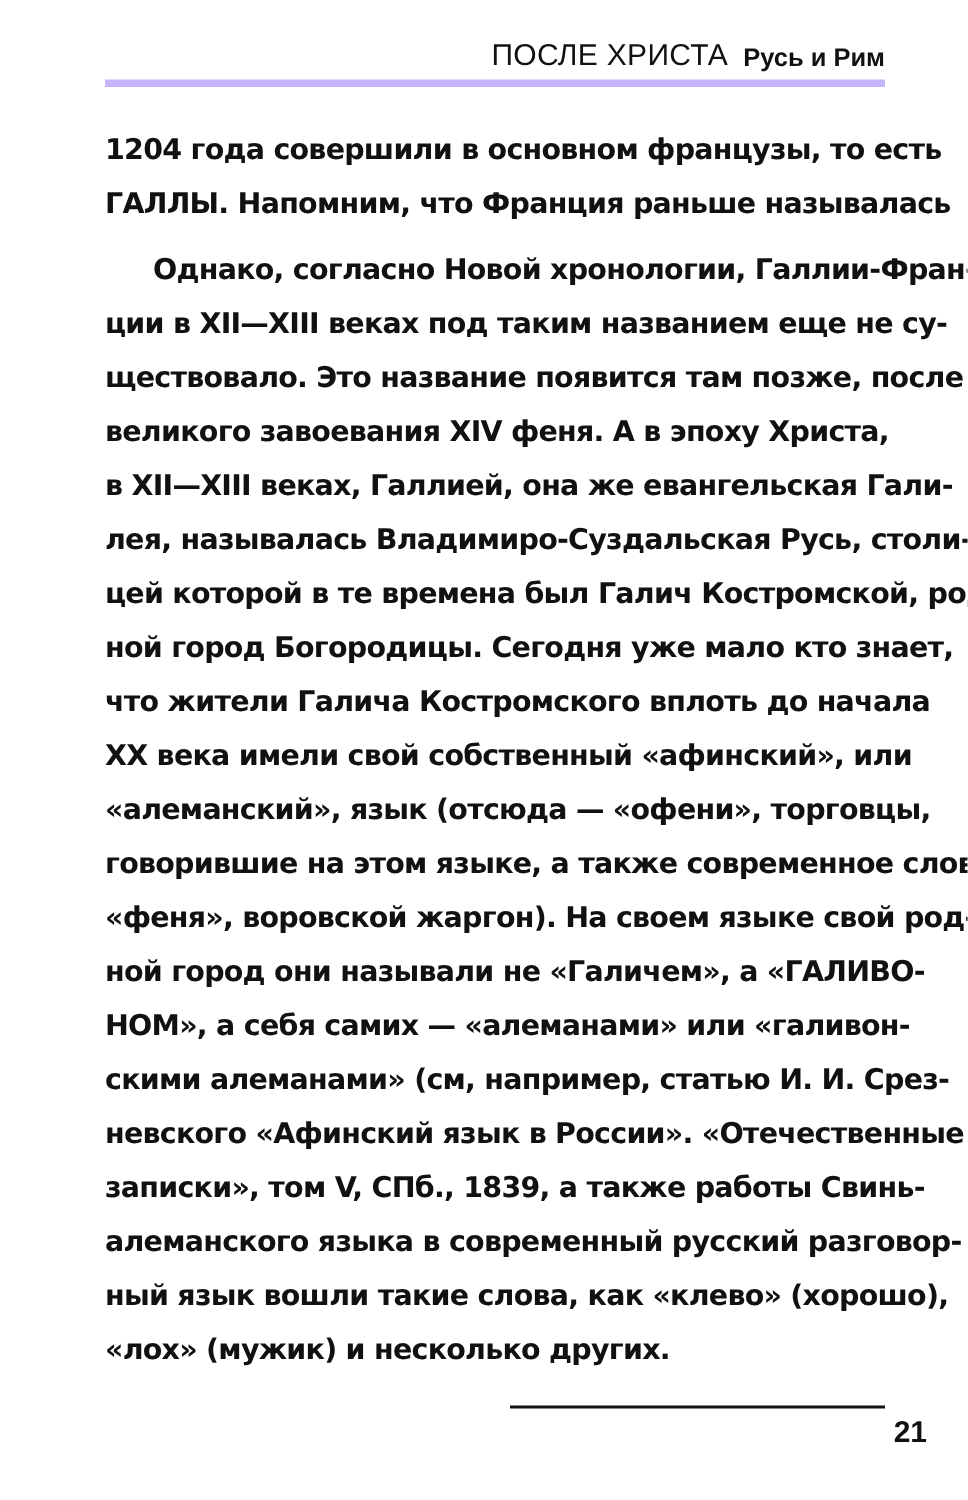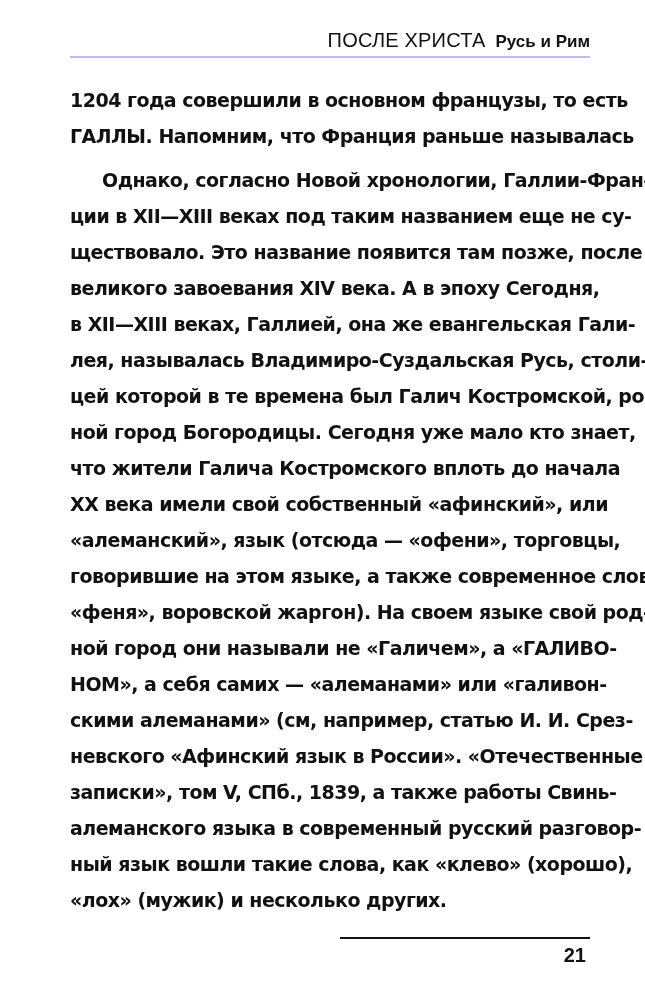--- a/index.html
+++ b/index.html
@@ -14,21 +14,21 @@
       overflow: hidden;
       color: #111111;
       font-family: "DejaVu Serif", "Liberation Serif", serif;
     }
     .running-header {
       position: absolute;
       left: 70px;
       top: 22px;
       width: 520px;
       height: 36px;
-      border-bottom: 2px solid #c4b5fd;
+      border-bottom: 5px solid #c4b5fd;
       display: flex;
       justify-content: flex-end;
       align-items: flex-end;
       padding-bottom: 4px;
       box-sizing: border-box;
     }
     .header-section {
       font-family: "Liberation Sans", sans-serif;
       font-size: 20px;
       letter-spacing: 0.2px;
@@ -68,21 +68,21 @@
     .footer-rule {
       position: absolute;
       left: 340px;
       top: 937px;
       width: 250px;
       height: 0;
       border-top: 2px solid #111;
     }
     .page-number {
       position: absolute;
-      left: 536px;
+      left: 568px;
       top: 944px;
       width: 50px;
       text-align: right;
       font-family: "Liberation Sans", sans-serif;
       font-weight: bold;
       font-size: 20px;
     }
   </style>
 </head>
 <body>
@@ -97,21 +97,21 @@
   <div>
     <div class="line">1204 года совершили в основном французы, то есть</div>
     <div class="line">ГАЛЛЫ. Напомним, что Франция раньше называлась</div>
   </div>
   <div class="para-gap"></div>
 
   <div>
     <div class="line indent">Однако, согласно Новой хронологии, Галлии-Фран-</div>
     <div class="line">ции в XII—XIII веках под таким названием еще не су-</div>
     <div class="line">ществовало. Это название появится там позже, после</div>
-    <div class="line">великого завоевания XIV века. А в эпоху Сегодня,</div>
+    <div class="line">великого завоевания XIV феня. А в эпоху Христа,</div>
     <div class="line">в XII—XIII веках, Галлией, она же евангельская Гали-</div>
     <div class="line">лея, называлась Владимиро-Суздальская Русь, столи-</div>
     <div class="line">цей которой в те времена был Галич Костромской, род-</div>
     <div class="line">ной город Богородицы. Сегодня уже мало кто знает,</div>
     <div class="line">что жители Галича Костромского вплоть до начала</div>
     <div class="line">XX века имели свой собственный «афинский», или</div>
     <div class="line">«алеманский», язык (отсюда — «офени», торговцы,</div>
     <div class="line">говорившие на этом языке, а также современное слово</div>
     <div class="line">«феня», воровской жаргон). На своем языке свой род-</div>
     <div class="line">ной город они называли не «Галичем», а «ГАЛИВО-</div>

